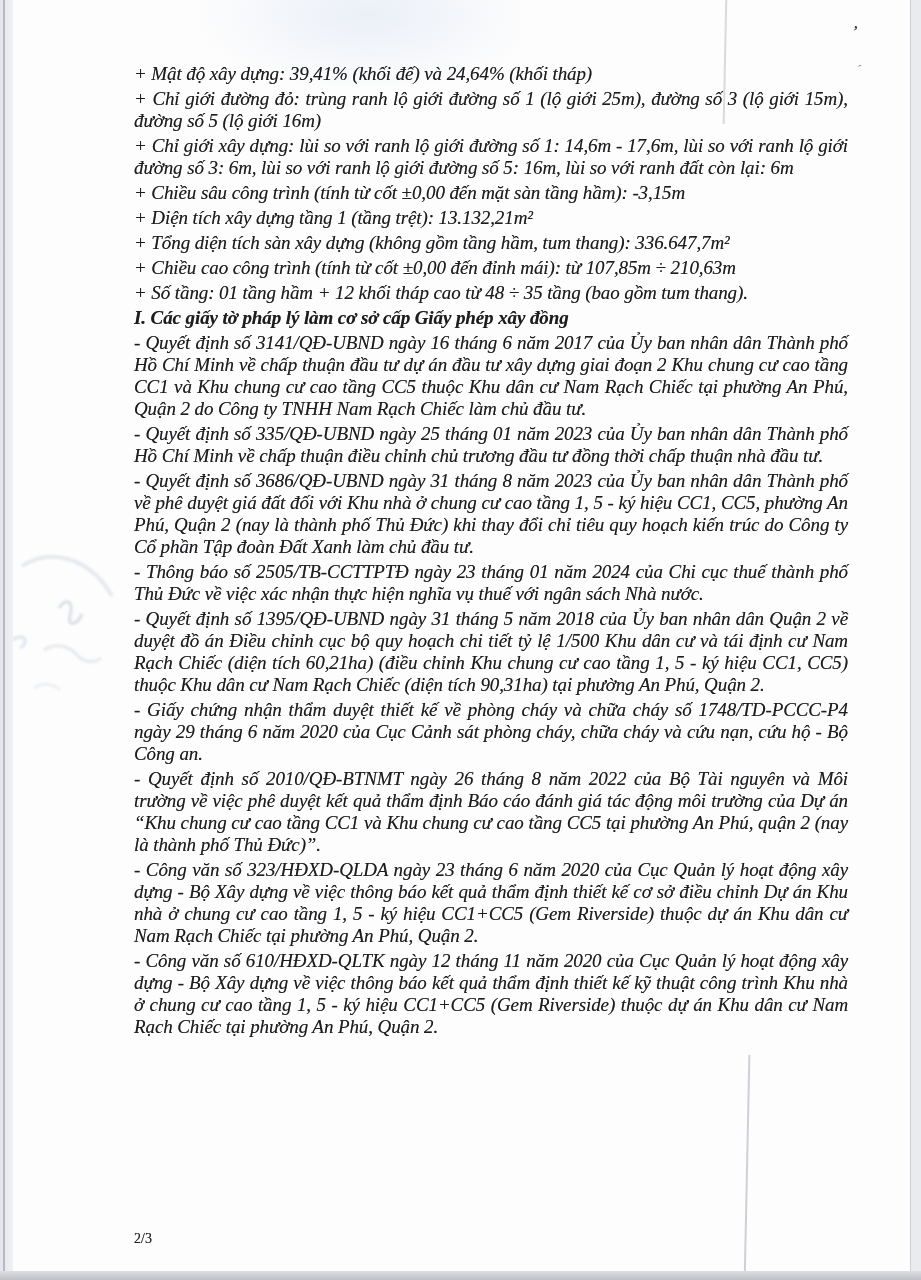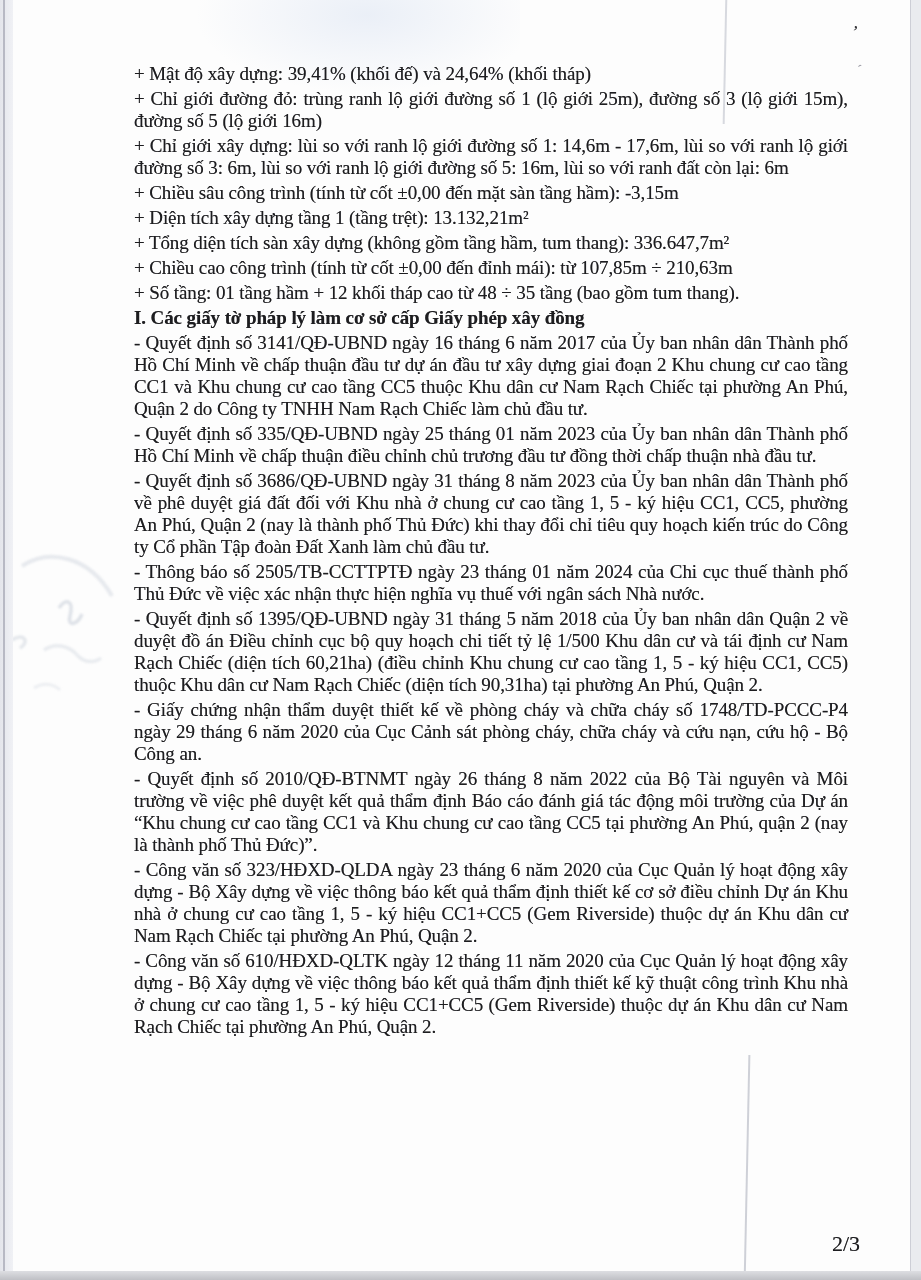--- a/index.html
+++ b/index.html
@@ -16,25 +16,25 @@
     position:absolute; left:180px; top:0; width:340px; height:100px;
     background:radial-gradient(ellipse at 55% 15%, rgba(168,190,226,0.22), rgba(168,190,226,0) 65%);
     pointer-events:none;
   }
   .content {
     position:absolute; left:134px; top:63px; width:726px;
     font-size:19px; line-height:22px;
     text-align:justify; letter-spacing:-0.1px;
     text-shadow:0 0 0.4px rgba(25,25,28,0.55);
   }
-  .content p { margin:0 12px 3px 0; }
+  .content p { margin:0 12px 3px 0;font-style:italic; }
   .heading { font-weight:bold; }
   .footer {
     position:absolute; left:134px; top:1231px; width:726px;
-    text-align:right; font-size:22px;
+    text-align:left; font-size:14px;
     text-shadow:0 0 0.4px rgba(25,25,28,0.55);
   }
   
   .edge-left-band  { position:absolute; left:0; top:0; width:13px; height:1280px;
                      background:linear-gradient(90deg,#e4e5eb 0,#f0f1f5 100%); }
   .edge-left-line  { position:absolute; left:3px; top:0; width:2px; height:1280px; background:#b8b9c4; }
   .edge-right-band { position:absolute; right:0; top:0; width:10px; height:1280px;
                      background:#eaebef; border-left:1px solid #cdced6; }
   .edge-bottom     { position:absolute; left:0; bottom:0; width:921px; height:9px;
                      background:linear-gradient(180deg,#dddee2 0,#bfc0c5 100%); }

